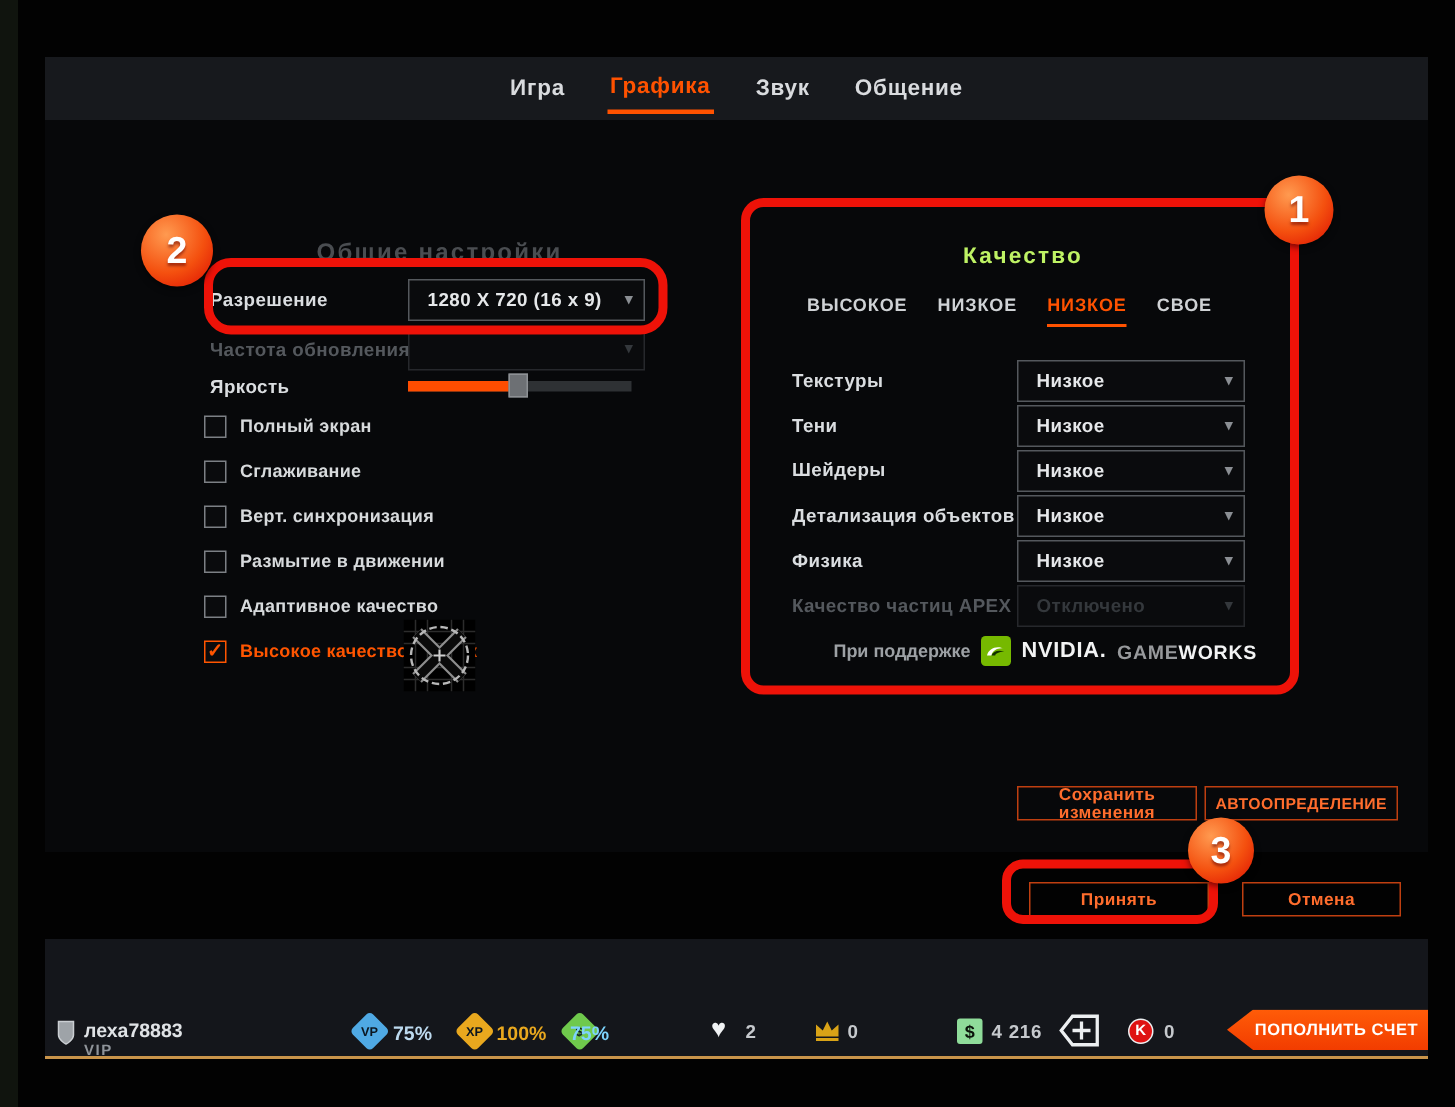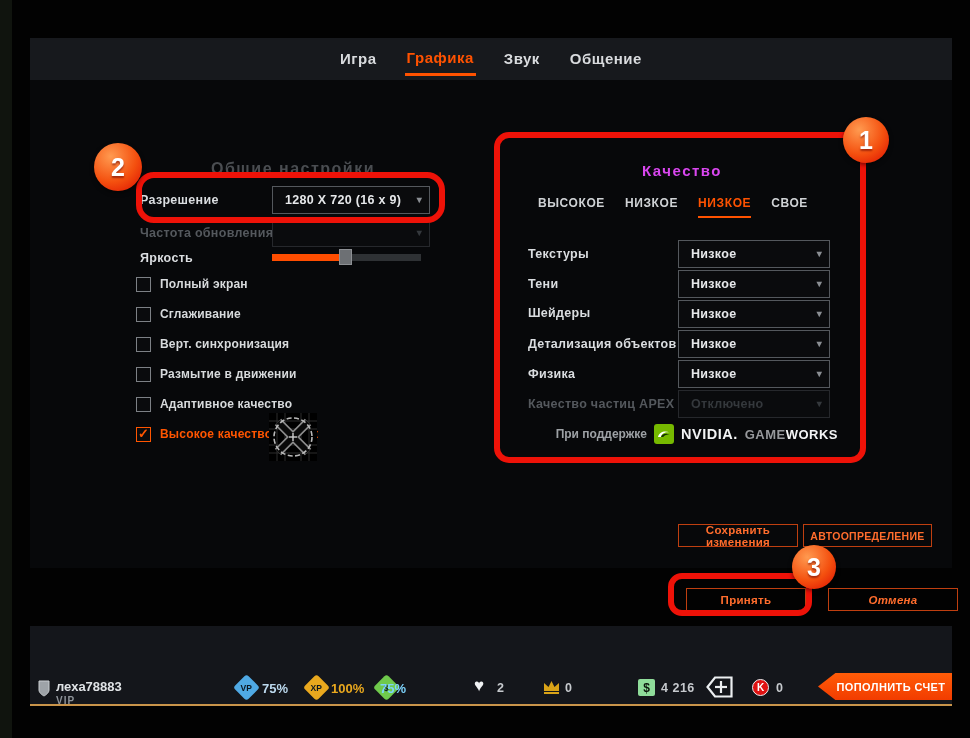--- a/index.html
+++ b/index.html
@@ -16,21 +16,21 @@
 
   
   .nav-band { display:flex; justify-content:center; align-items:center; gap:26px; }
   .nav-item { color:#d9dbde; font-size:15px; font-weight:bold; letter-spacing:.5px; padding:6px 2px 7px; cursor:pointer; }
   .nav-item.active { color:#ff5200; border-bottom:3px solid #ff5200; }
 
   
   .lbl   { position:absolute; color:#dadde0; font-size:12.5px; font-weight:bold; letter-spacing:.3px; }
   .lbl.dim { color:#54585d; }
   .sec-title { position:absolute; color:#4a4d51; font-size:16px; font-weight:bold; letter-spacing:1.5px; text-align:center; }
-  .sec-title.light { color:#d946ef; font-size:15px; }
+  .sec-title.light { color:#bef264; font-size:15px; }
 
   
   .dd { position:absolute; height:28px; background:#0a0b0d; border:1px solid #54585d; color:#e6e8ea;
         font-size:12.5px; font-weight:bold; letter-spacing:.3px; display:flex; align-items:center; padding:0 20px 0 12px; }
   .dd .caret { position:absolute; right:7px; top:50%; transform:translateY(-55%); color:#8a8e93; font-size:10px; }
   .dd.disabled { border-color:#26282c; color:#34383c; }
   .dd.disabled .caret { color:#34383c; }
   .dd.empty { color:transparent; }
 
   
@@ -230,21 +230,21 @@
         <path d="M7 13 C8 10, 12 9, 15.5 10.5 C13 10.2, 9.5 11.5, 9.5 13 Z" fill="#123000"></path>
       </svg>
     </span>
     <span class="nv-brand">NVIDIA.</span>
     <span class="nv-gw"><span class="g1">GAME</span><span class="g2">WORKS</span></span>
   </div>
 
   <button class="btn-o" style="left:678px; top:524px; width:120px; height:23px;">Сохранить изменения</button>
   <button class="btn-o" style="left:803px; top:524px; width:129px; height:23px; font-size:10.5px;">АВТООПРЕДЕЛЕНИЕ</button>
   <button class="btn-o" style="left:686px; top:588px; width:120px; height:23px;">Принять</button>
-  <button class="btn-o" style="left:828px; top:588px; width:130px; height:23px;font-style:italic;">Отмена</button>
+  <button class="btn-o" style="left:828px; top:588px; width:106px; height:23px;">Отмена</button>
 
   <div class="accept-band" style="z-index:-1;"></div>
 
   <div class="footer"></div>
 
   <div class="f-abs" style="left:38px; top:680px;">
     <svg width="12" height="17">
         <path d="M1 1 H11 V10 C11 13.5, 6 16, 6 16 C6 16, 1 13.5, 1 10 Z" fill="#9ea3a8" stroke="#caced2" stroke-width="1"></path>
       </svg>
   </div>

